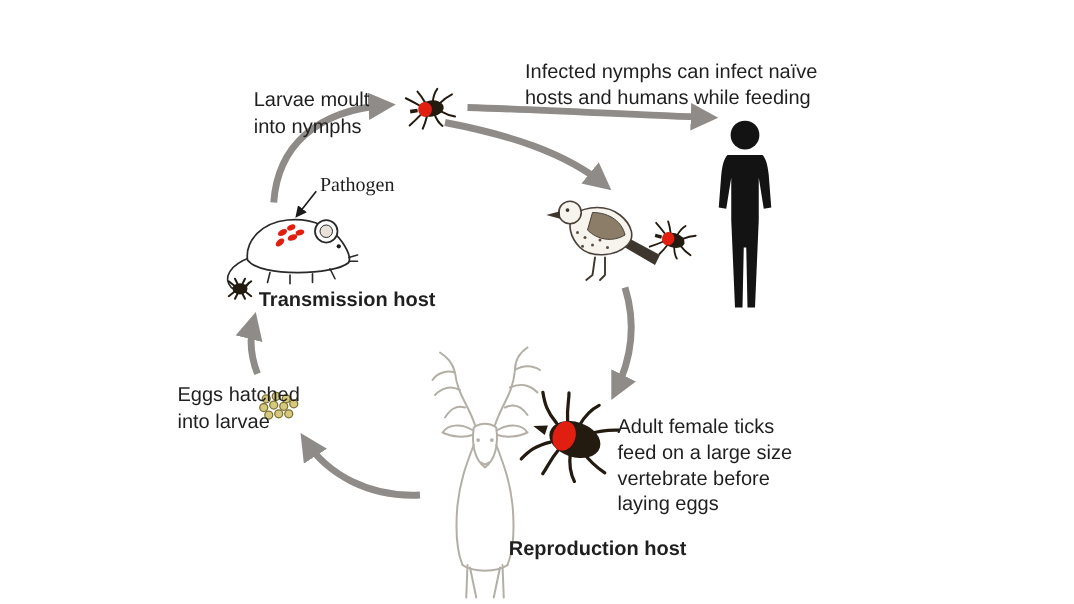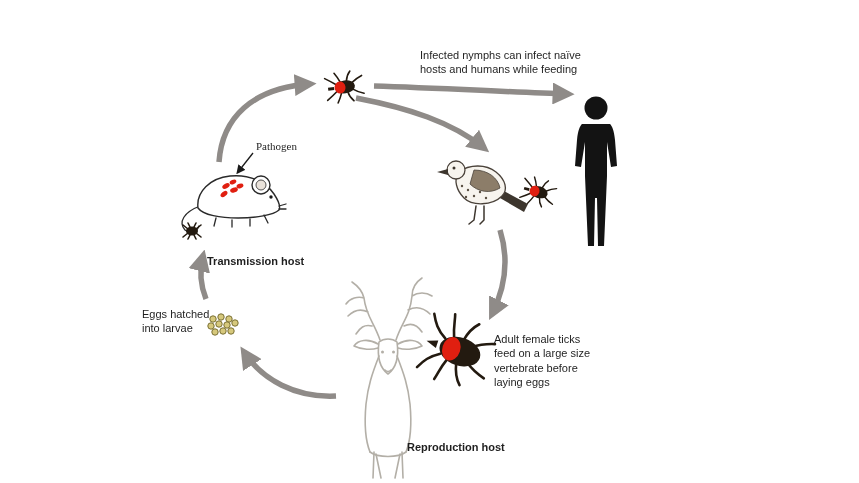--- a/index.html
+++ b/index.html
@@ -16,21 +16,21 @@
   .canvas{
     position:relative;
     width:859px;height:483px;
     background:#ffffff;
     overflow:hidden;
     font-family:"Liberation Sans", sans-serif;
   }
   .canvas svg{position:absolute;left:0;top:0;}
   .label{
     position:absolute;
-    font-size:11px;
+    font-size:16px;
     line-height:1.3;
     color:var(--text);
     white-space:pre-line;
   }
   .label.bold{font-weight:bold;}
   
   .arrow{fill:none;stroke:var(--arrow);stroke-width:5.5;stroke-linecap:butt;}
   .arrow-head{fill:var(--arrow);}
   .thin-arrow{fill:none;stroke:#1a1a1a;stroke-width:1.3;}
   .thin-head{fill:#1a1a1a;}
@@ -168,25 +168,27 @@
         <ellipse cx="2" cy="-14" rx="3.5" ry="2.2" transform="rotate(-15 2 -14)"></ellipse>
       </g>
     </g>
 
     <g transform="translate(192,231)">
       <path class="tick-leg" d="M-4,-2 L-9,-6 M-2,-4 L-4,-8 M2,-4 L4,-8 M4,-2 L9,-6 M-4,2 L-9,6 M-2,4 L-4,8 M2,4 L4,8 M4,2 L9,6"></path>
       <ellipse class="tick-body" cx="0" cy="0" rx="6" ry="4.5"></ellipse>
     </g>
   </svg>
 
+  <div class="label" style="left:203px;top:71px;">Larvae moult
+into nymphs</div>
   <div class="label" style="left:420px;top:48px;">Infected nymphs can infect naïve
 hosts and humans while feeding</div>
   <div class="label" style="left:256px;top:139px;font-family:Liberation Serif, serif;">Pathogen</div>
-  <div class="label bold" style="left:207px;top:231px;margin-top:23px;">Transmission host</div>
+  <div class="label bold" style="left:207px;top:231px;">Transmission host</div>
   <div class="label" style="left:142px;top:307px;">Eggs hatched
 into larvae</div>
   <div class="label" style="left:494px;top:332px;">Adult female ticks
 feed on a large size
 vertebrate before
 laying eggs</div>
-  <div class="label bold" style="left:407px;top:440px;text-align:center;">Reproduction host</div>
+  <div class="label bold" style="left:407px;top:430px;text-align:center;">Reproduction host</div>
 
 </div>
 
 </body></html>

